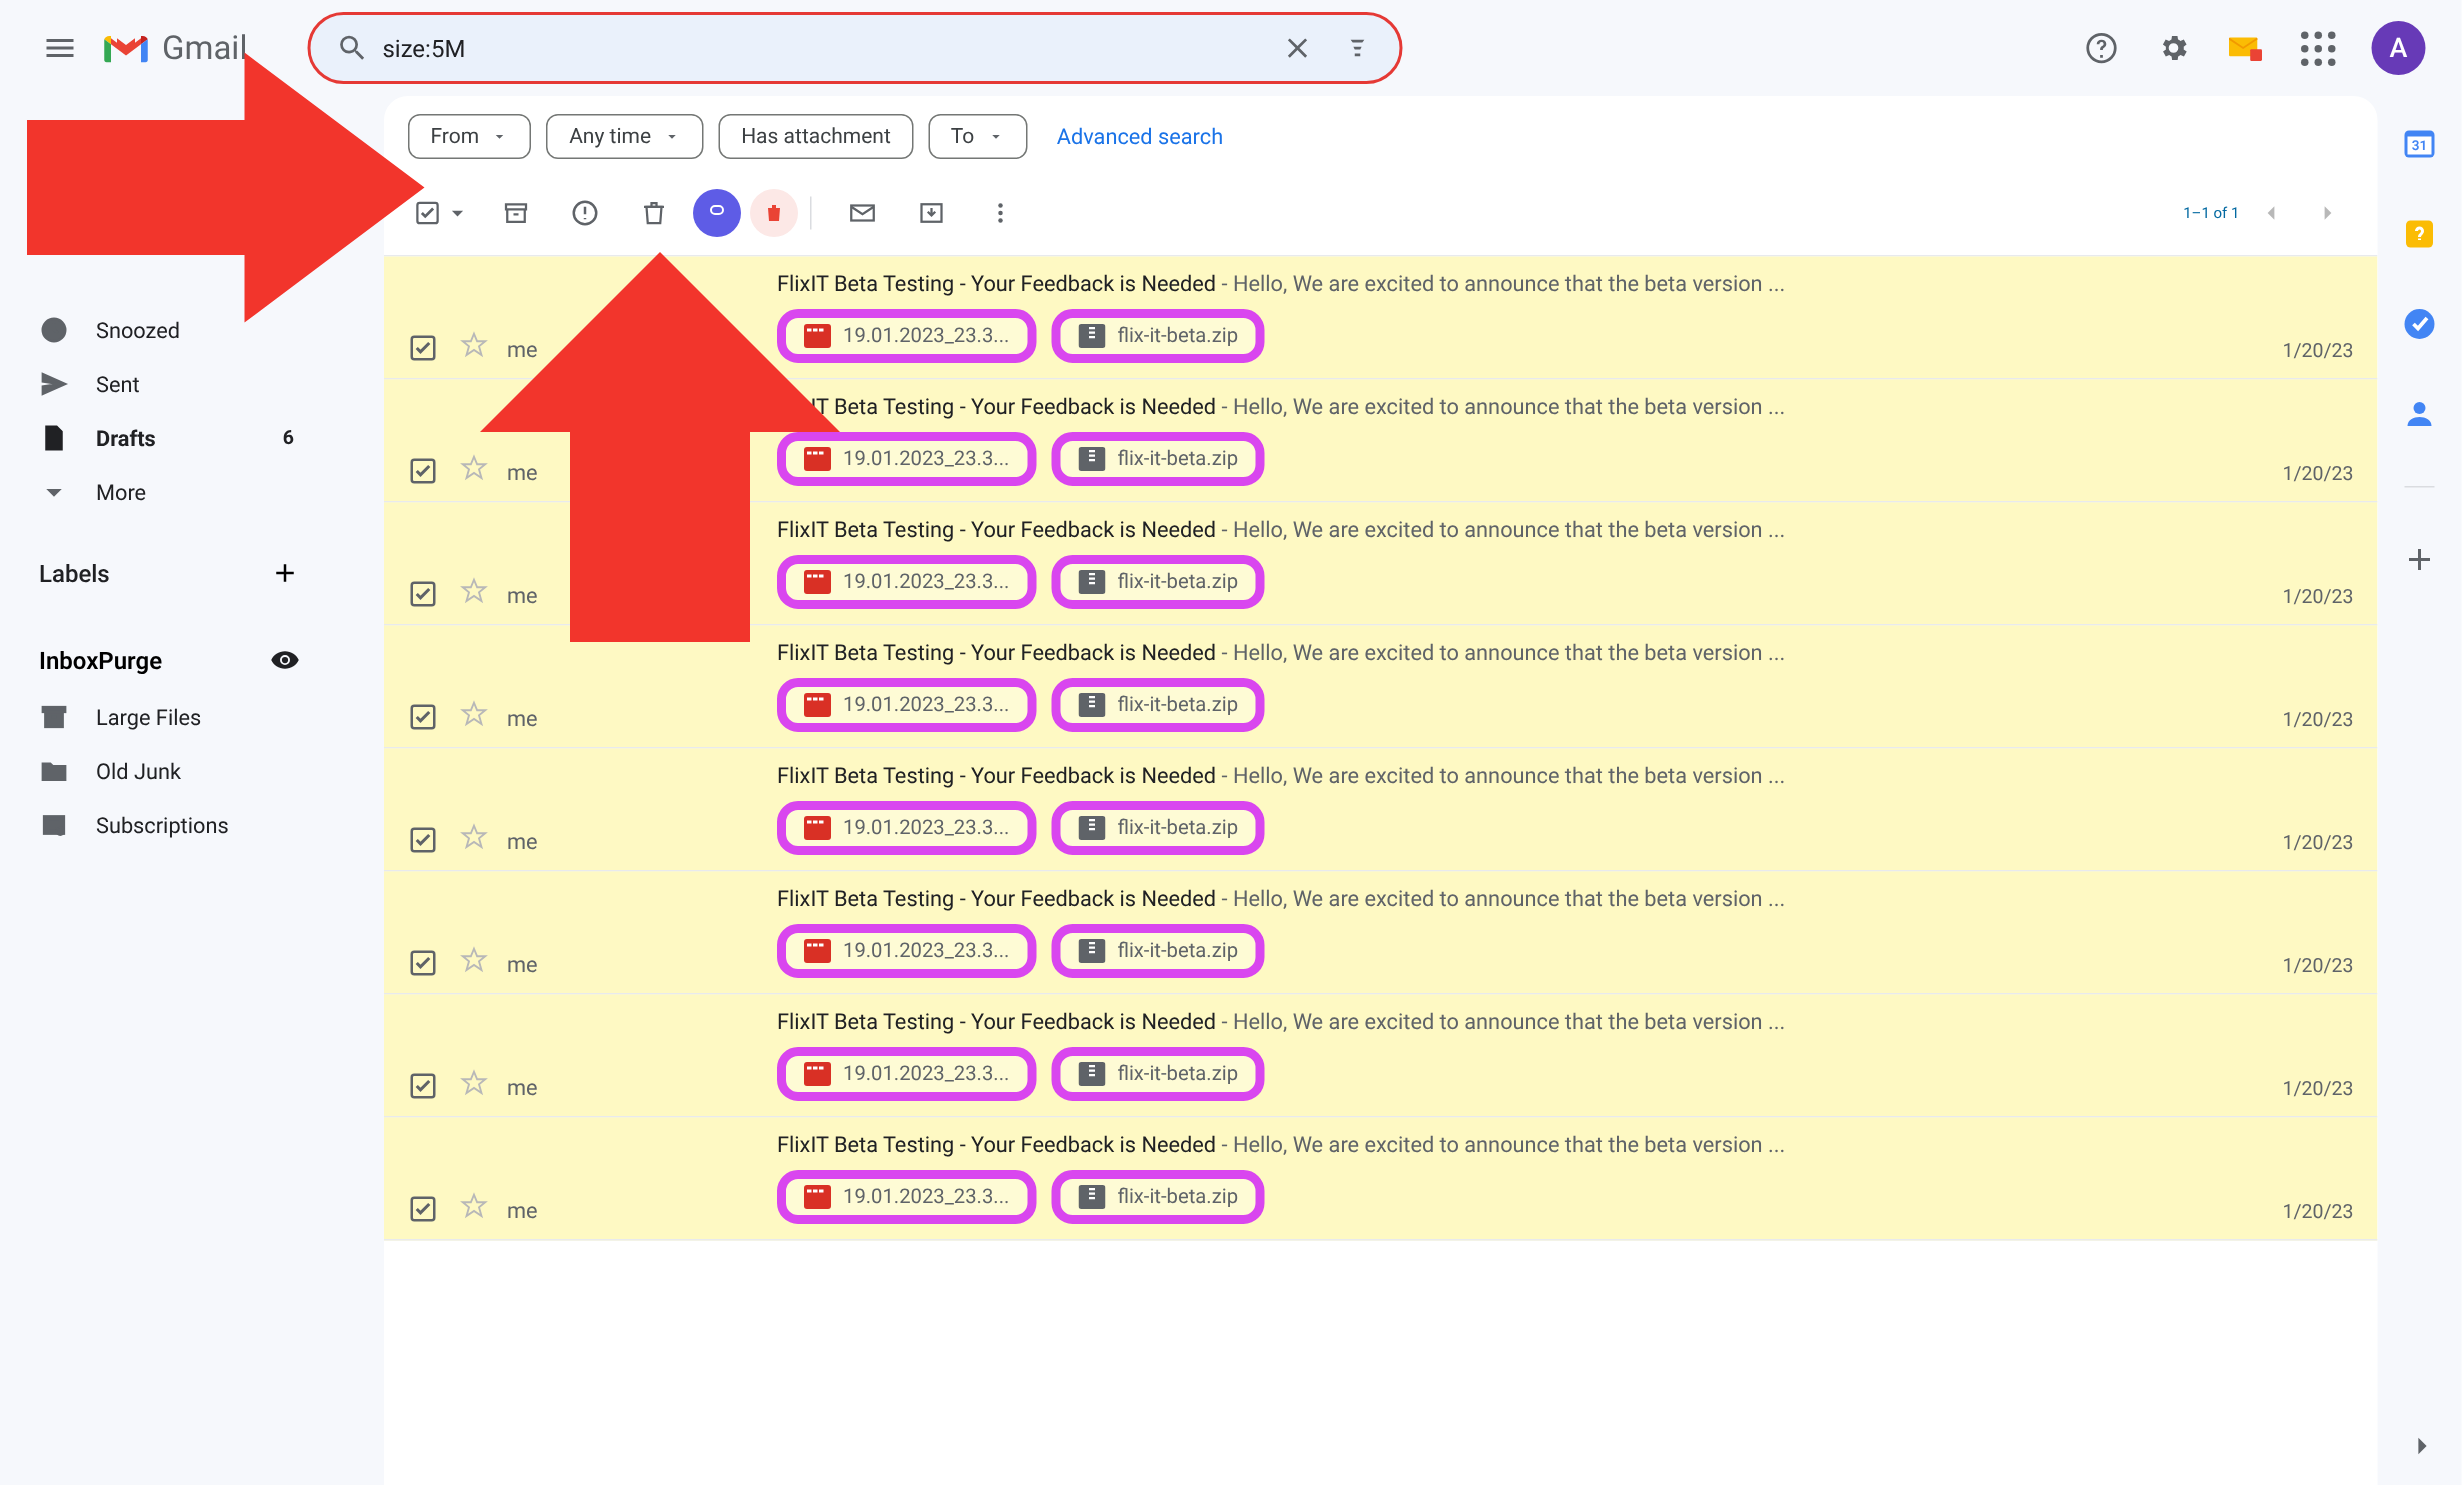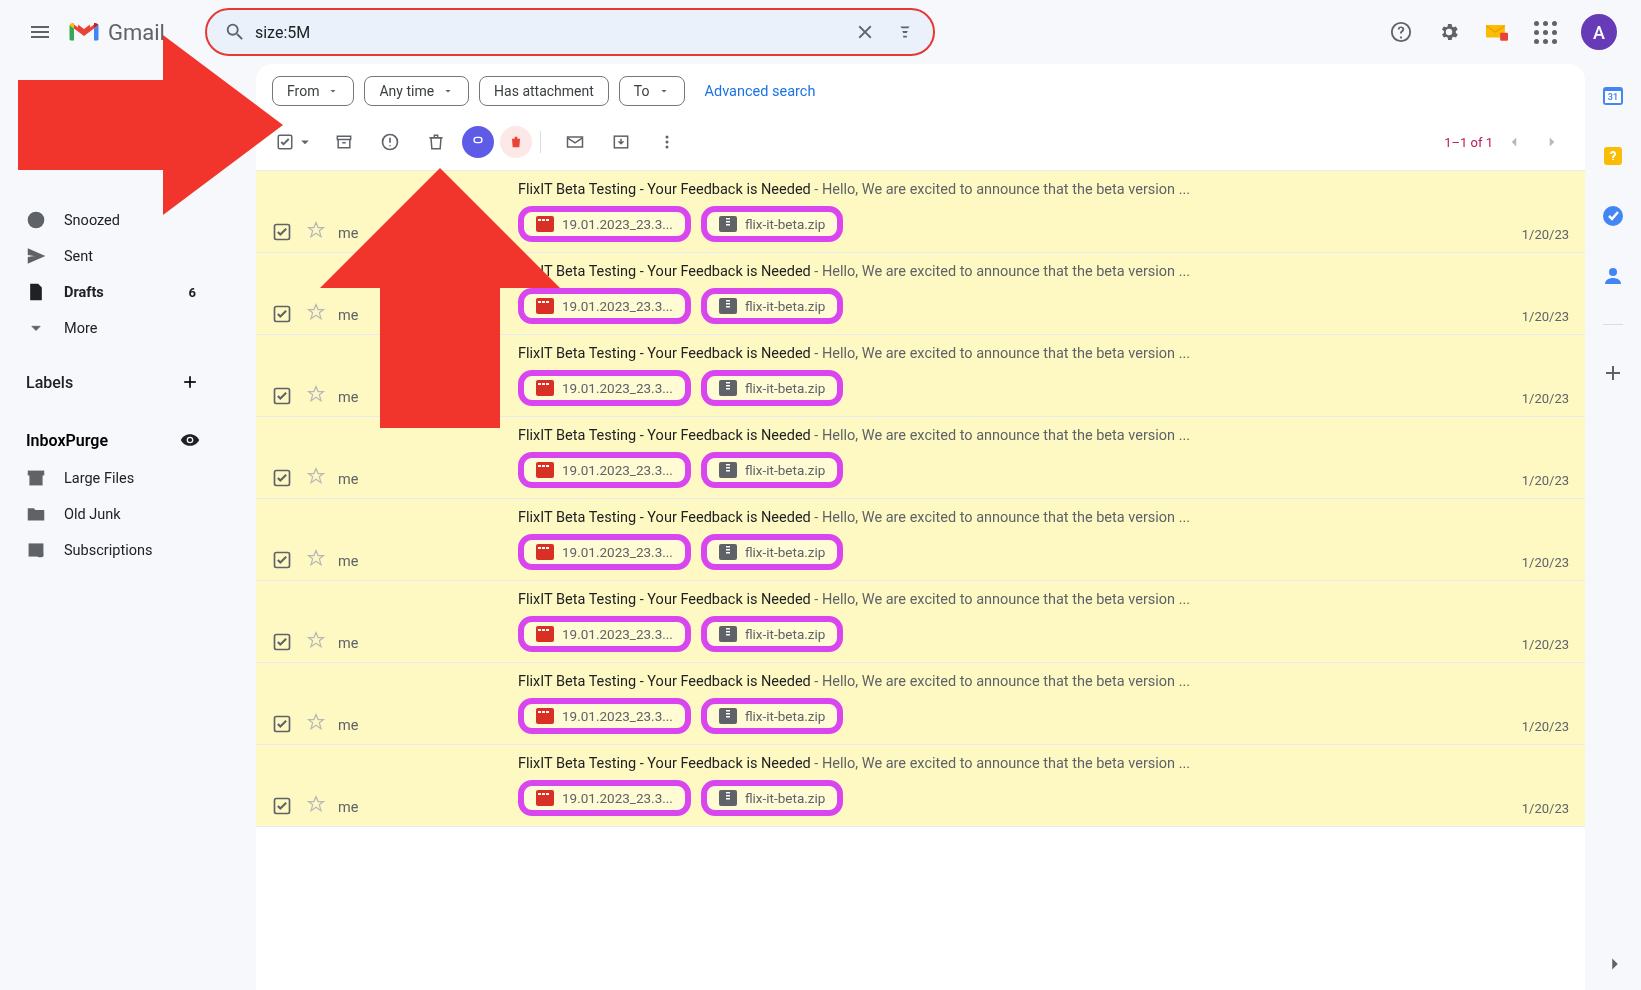--- a/index.html
+++ b/index.html
@@ -2,21 +2,21 @@
 <html><head>
 <meta charset="utf-8">
 <style>
 * { box-sizing: border-box; margin: 0; padding: 0; font-family: 'Google Sans', Roboto, Arial, sans-serif; }
 body { background: #f6f8fc; width: 1641px; height: 990px; overflow: hidden; position: relative; }
 
 
 .header { display: flex; align-items: center; height: 64px; padding: 0 16px; position: relative; }
 .menu-btn { width: 48px; height: 48px; border-radius: 50%; display: flex; align-items: center; justify-content: center; cursor: pointer; }
 .menu-btn svg { width: 24px; height: 24px; fill: #5f6368; }
-.logo-wrap { display: flex; align-items: center; margin-left: 4px; margin-right: 40px; }
+.logo-wrap { display: flex; align-items: flex-end; margin-left: 4px; margin-right: 40px; }
 .logo-m { width: 32px; height: 24px; margin-right: 8px; }
 .logo-text { font-size: 22px; color: #5f6368; font-weight: 400; }
 .search-wrap { flex: 1; max-width: 730px; position: relative; }
 .search-box { display: flex; align-items: center; background: #eaf1fb; border-radius: 28px; height: 48px; padding: 0 8px; border: 2px solid #e53935; }
 .search-icon-btn { width: 40px; height: 40px; display: flex; align-items: center; justify-content: center; border-radius: 50%; }
 .search-icon-btn svg { width: 22px; height: 22px; fill: #5f6368; }
 .search-input { flex: 1; border: none; background: transparent; font-size: 16px; color: #202124; outline: none; height: 100%; }
 .header-right { display: flex; align-items: center; margin-left: auto; gap: 8px; padding-right: 8px; }
 .hdr-icon-btn { width: 40px; height: 40px; border-radius: 50%; display: flex; align-items: center; justify-content: center; cursor: pointer; }
 .hdr-icon-btn svg { width: 22px; height: 22px; fill: #5f6368; }
@@ -49,21 +49,21 @@
 .tb-check { display: flex; align-items: center; gap: 2px; padding: 4px; cursor: pointer; }
 .tb-check svg { width: 18px; height: 18px; }
 .tb-btn { width: 40px; height: 40px; border-radius: 50%; display: flex; align-items: center; justify-content: center; cursor: pointer; margin-left: 6px; }
 .tb-btn svg { width: 20px; height: 20px; fill: #5f6368; }
 .tb-btn.purple { background: #5e5ce6; }
 .tb-btn.purple svg { fill: #fff; width: 16px; height: 16px; }
 .tb-btn.red { background: #fce8e6; }
 .tb-btn.red svg { fill: #ea4335; width: 16px; height: 16px; }
 .tb-btn.small { width: 32px; height: 32px; }
 .tb-sep { width: 1px; height: 22px; background: #dadce0; margin: 0 8px; }
-.tb-right { margin-left: auto; display: flex; align-items: center; gap: 4px; color: #be185d; font-size: 13px; }
+.tb-right { margin-left: auto; display: flex; align-items: center; gap: 4px; color: #0369a1; font-size: 10px; }
 .tb-nav { width: 34px; height: 34px; border-radius: 50%; display: flex; align-items: center; justify-content: center; cursor: pointer; }
 .tb-nav svg { width: 18px; height: 18px; fill: #b8b8b8; }
 
 .email-list { }
 .email-row { display: flex; align-items: flex-end; padding: 10px 16px; border-bottom: 1px solid #e8eaed; background: #fef9c3; cursor: pointer; min-height: 82px; }
 .row-chk { width: 20px; height: 20px; margin-top: 2px; flex-shrink: 0; }
 .row-star { width: 22px; height: 22px; margin: 1px 10px 0 14px; flex-shrink: 0; }
 .row-star svg { width: 20px; height: 20px; fill: none; stroke: #b8b8b8; stroke-width: 1.5; }
 .row-sender { width: 180px; font-size: 14.5px; color: #5f6368; flex-shrink: 0; margin-top: 2px; }
 .row-body { flex: 1; min-width: 0; }

